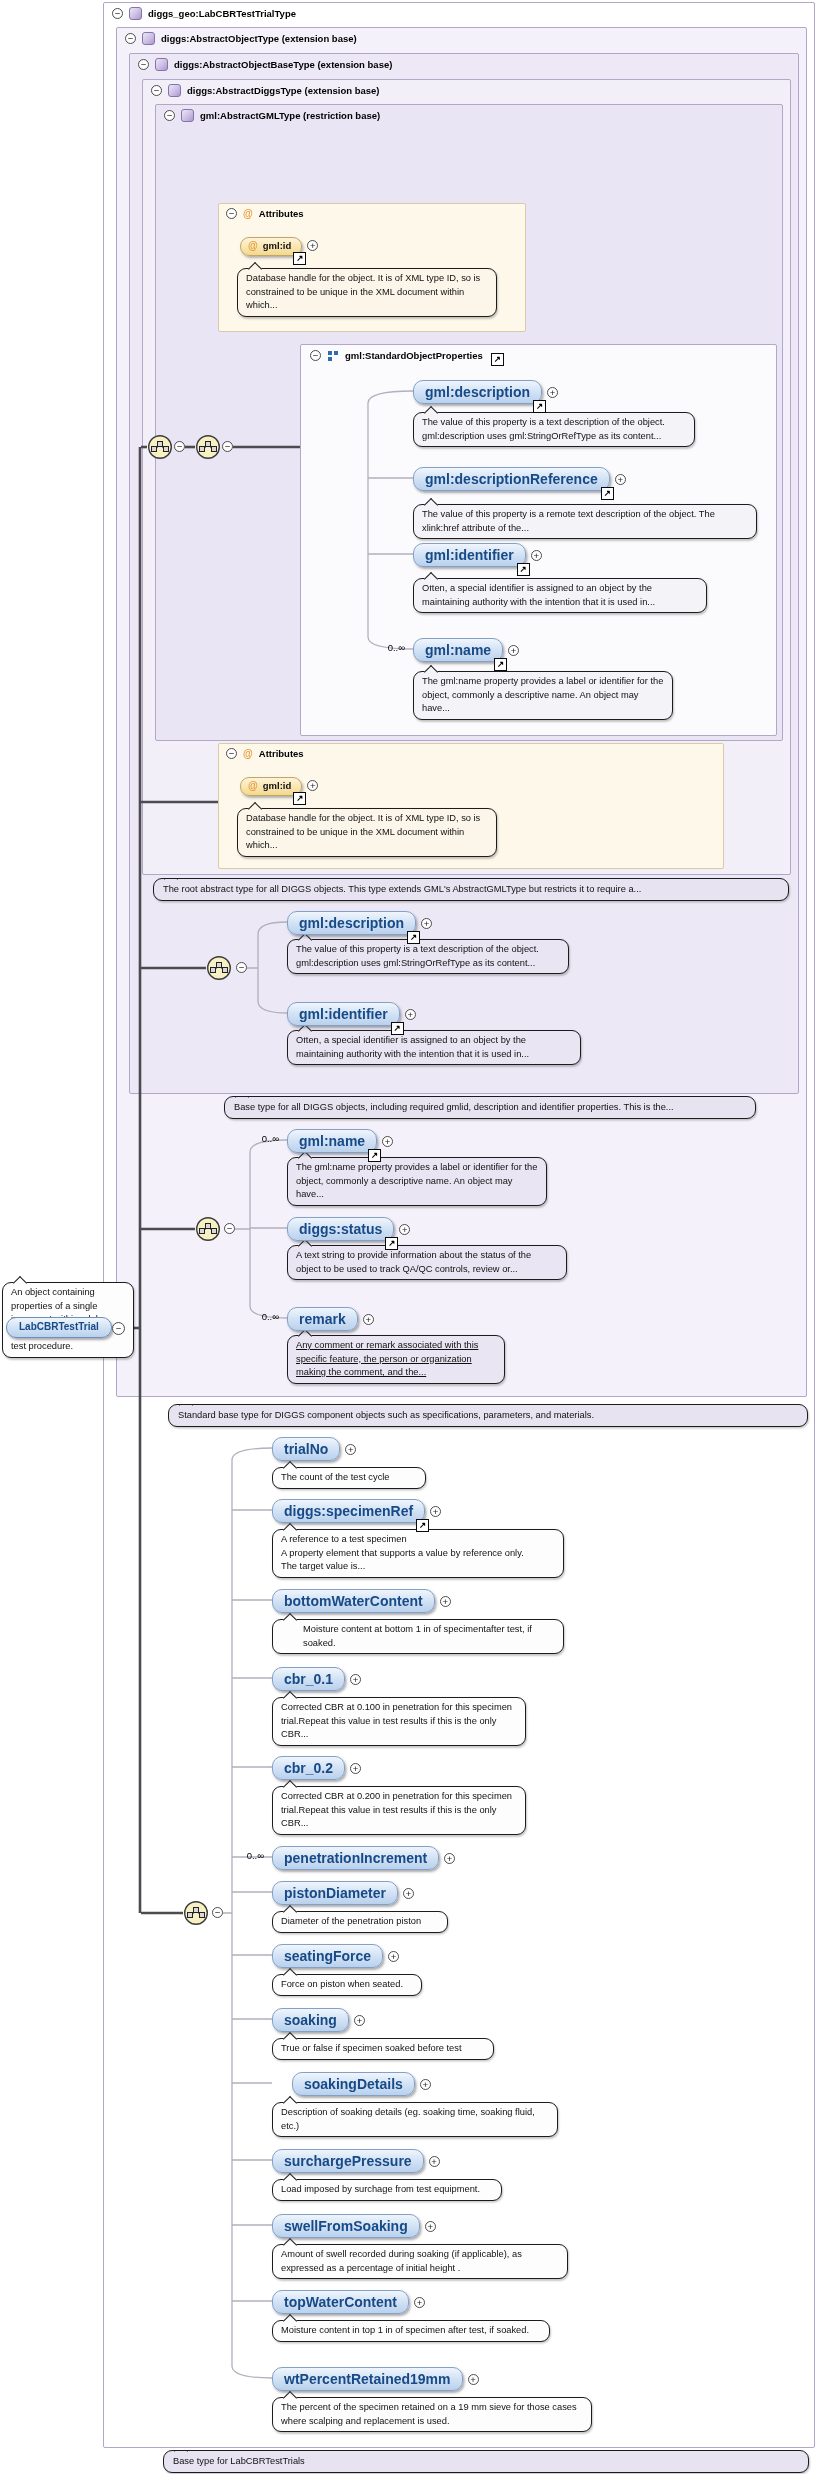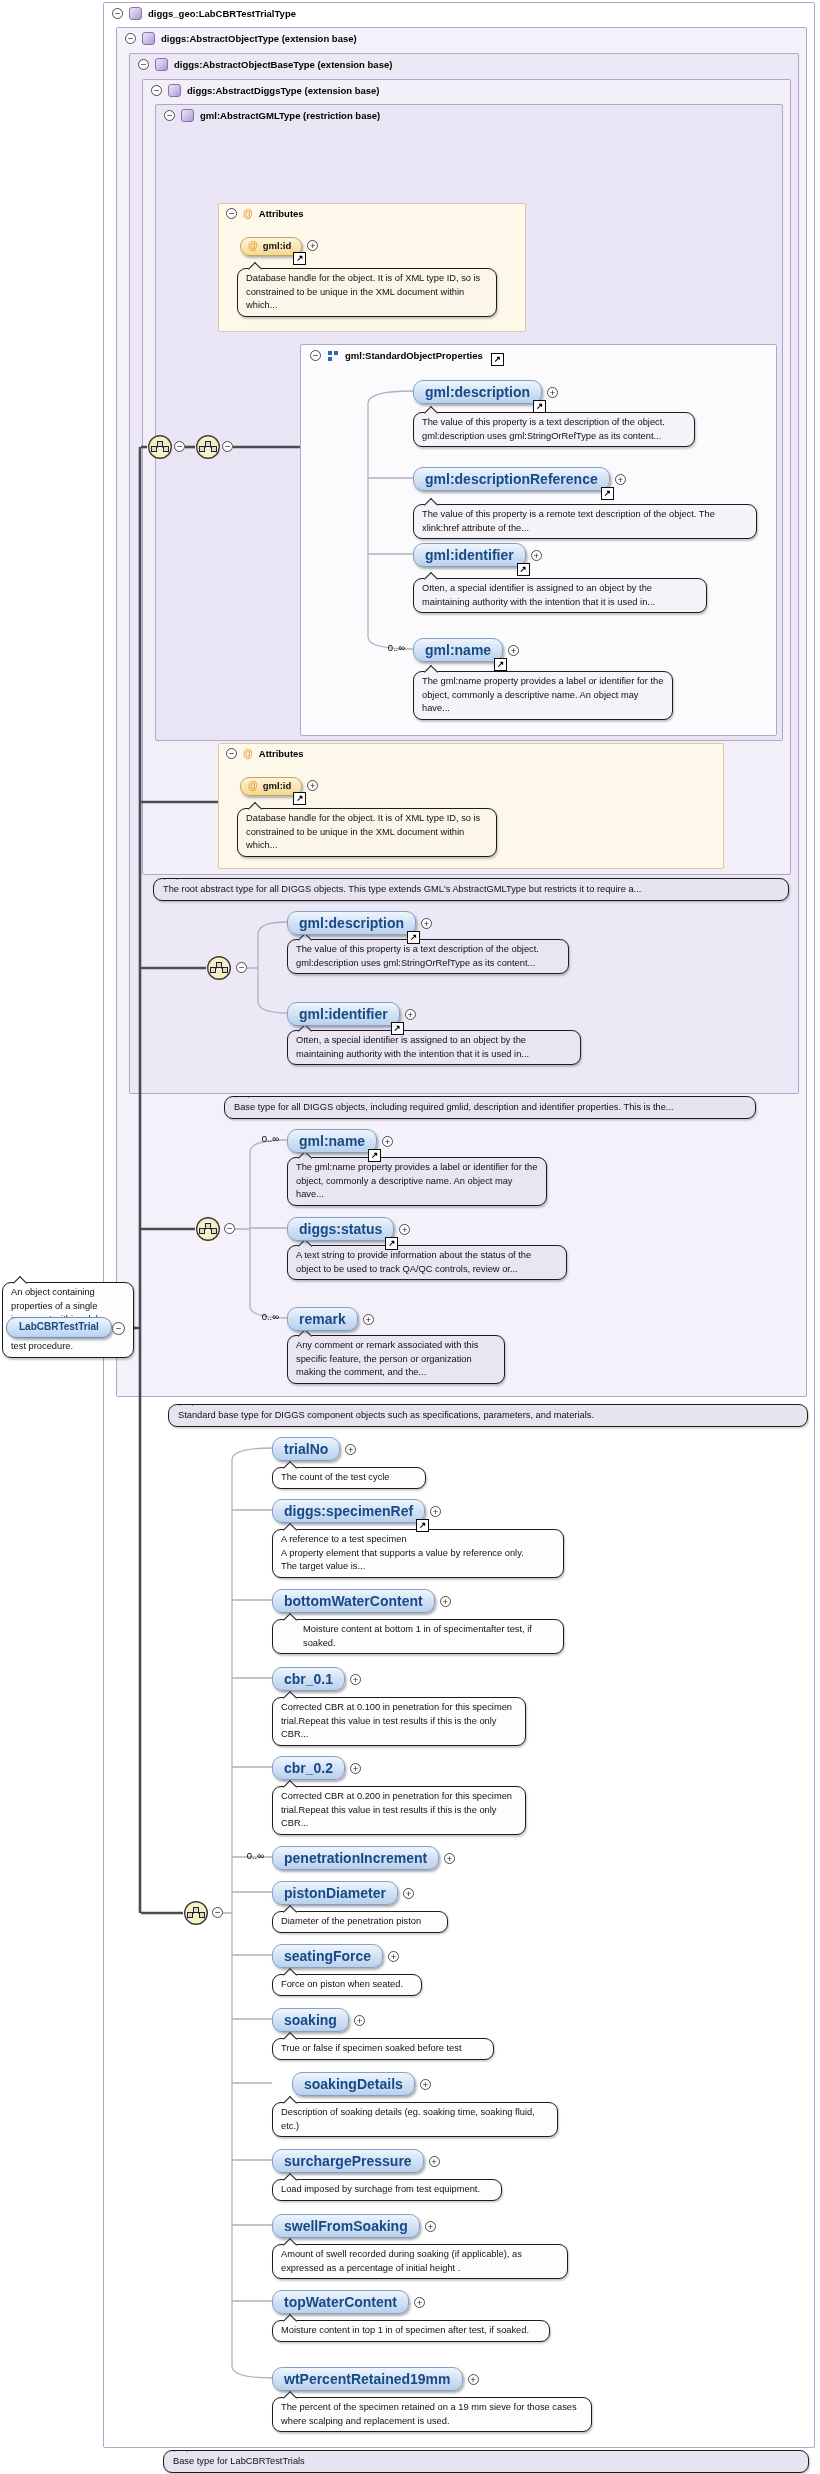--- a/index.html
+++ b/index.html
@@ -187,21 +187,21 @@
       <div class="bubble" style="left: 287px; top: 1157px; width: 260px; --bb: #e9e5f2;">The gml:name property provides a label or identifier for the object, commonly a descriptive name. An object may have...</div>
       <div class="elem" style="left: 287px; top: 1217px;">
         <span class="badge-wrap"><span class="xbadge">diggs:status</span><span class="expand">↗</span></span>
         <span class="circ">+</span>
       </div>
       <div class="bubble" style="left: 287px; top: 1245px; width: 280px; --bb: #e9e5f2;">A text string to provide information about the status of the object to be used to track QA/QC controls, review or...</div>
       <div class="elem" style="left: 287px; top: 1307px;">
         <span class="badge-wrap"><span class="occ">0..∞</span><span class="xbadge">remark</span></span>
         <span class="circ">+</span>
       </div>
-      <div class="bubble" style="left: 287px; top: 1335px; width: 218px; --bb: #e9e5f2;">Any comment or remark associated with this specific feature, the person or organization making the comment, and the...</div>
+      <div class="bubble" style="left: 287px; top: 1335px; width: 218px; text-decoration: underline; --bb: #e9e5f2;">Any comment or remark associated with this specific feature, the person or organization making the comment, and the...</div>
       <div class="elem" style="left: 272px; top: 1437px;">
         <span class="badge-wrap"><span class="xbadge">trialNo</span></span>
         <span class="circ">+</span>
       </div>
       <div class="bubble" style="left: 272px; top: 1467px; width: 154px; --bb: #fdfdfd;">The count of the test cycle</div>
       <div class="elem" style="left: 272px; top: 1499px;">
         <span class="badge-wrap"><span class="xbadge">diggs:specimenRef</span><span class="expand">↗</span></span>
         <span class="circ">+</span>
       </div>
       <div class="bubble" style="left: 272px; top: 1529px; width: 292px; --bb: #fdfdfd;">A reference to a test specimen

